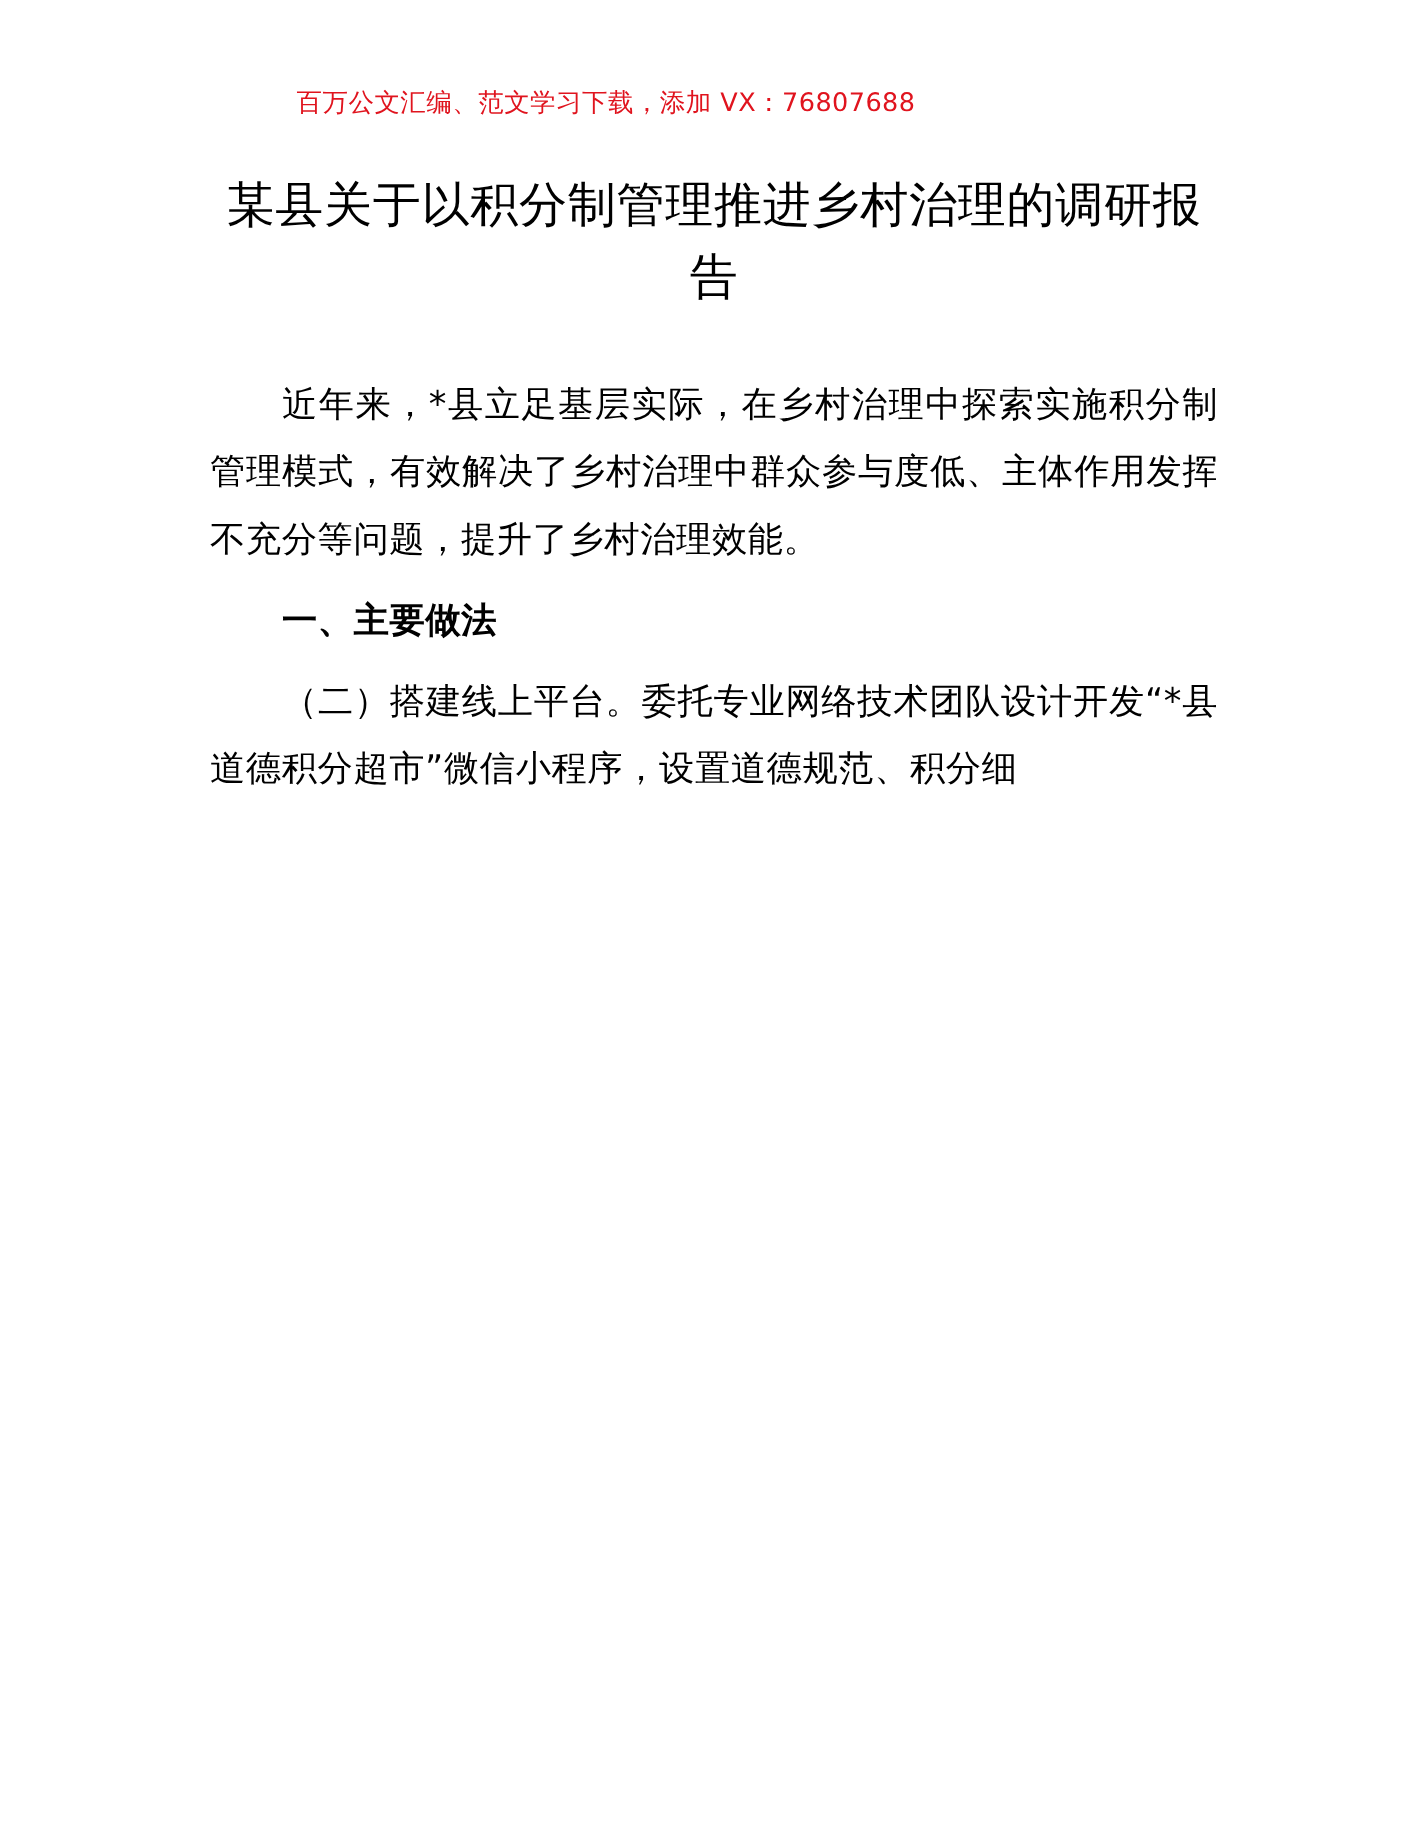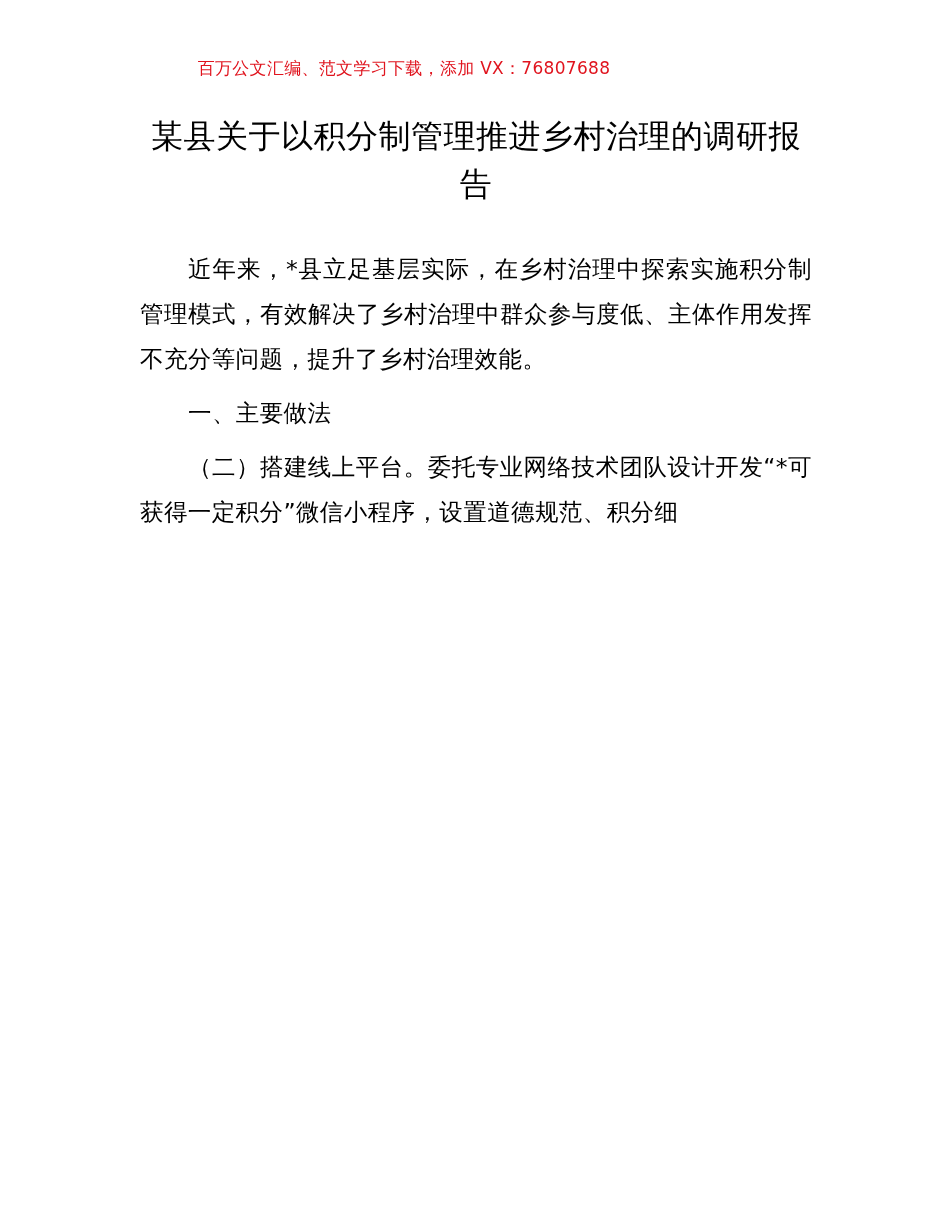--- a/index.html
+++ b/index.html
@@ -5,26 +5,26 @@
   html, body { margin: 0; padding: 0; background: #ffffff; }
   body { width: 950px; height: 1230px; position: relative; overflow: hidden;
          font-family: "DejaVu Sans", sans-serif; color: #000; }
   .banner { position: absolute; top: 57px; left: 0; width: 808px; text-align: center;
             font-size: 17px; color: #e0141e; letter-spacing: 0.3px; }
   .title { position: absolute; top: 112px; left: 140px; width: 672px; text-align: center;
            font-size: 32px; line-height: 48px; letter-spacing: 0.5px; }
   .body { position: absolute; top: 215px; left: 140px; width: 672px; margin-top: 32px; }
   .p { font-size: 23.5px; line-height: 45px; margin: 0 0 9px 0; text-indent: 48px;
        text-align: justify; letter-spacing: 0.4px; }
-  .p.heading { margin-bottom: 9px; }
+  .p.heading { margin-bottom: 9px; font-weight: bold; }
 </style>
 </head>
 <body>
 
 <div class="banner">百万公文汇编、范文学习下载，添加 VX：76807688</div>
 
 <div class="title">某县关于以积分制管理推进乡村治理的调研报告</div>
 
 <div class="body">
   <p class="p">近年来，*县立足基层实际，在乡村治理中探索实施积分制管理模式，有效解决了乡村治理中群众参与度低、主体作用发挥不充分等问题，提升了乡村治理效能。</p>
   <p class="p heading">一、主要做法</p>
-  <p class="p">（二）搭建线上平台。委托专业网络技术团队设计开发“*可获得一定积分”微信小程序，设置道德规范、积分细</p>
+  <p class="p">（二）搭建线上平台。委托专业网络技术团队设计开发“*县道德积分超市”微信小程序，设置道德规范、积分细</p>
 </div>
 
 </body></html>

